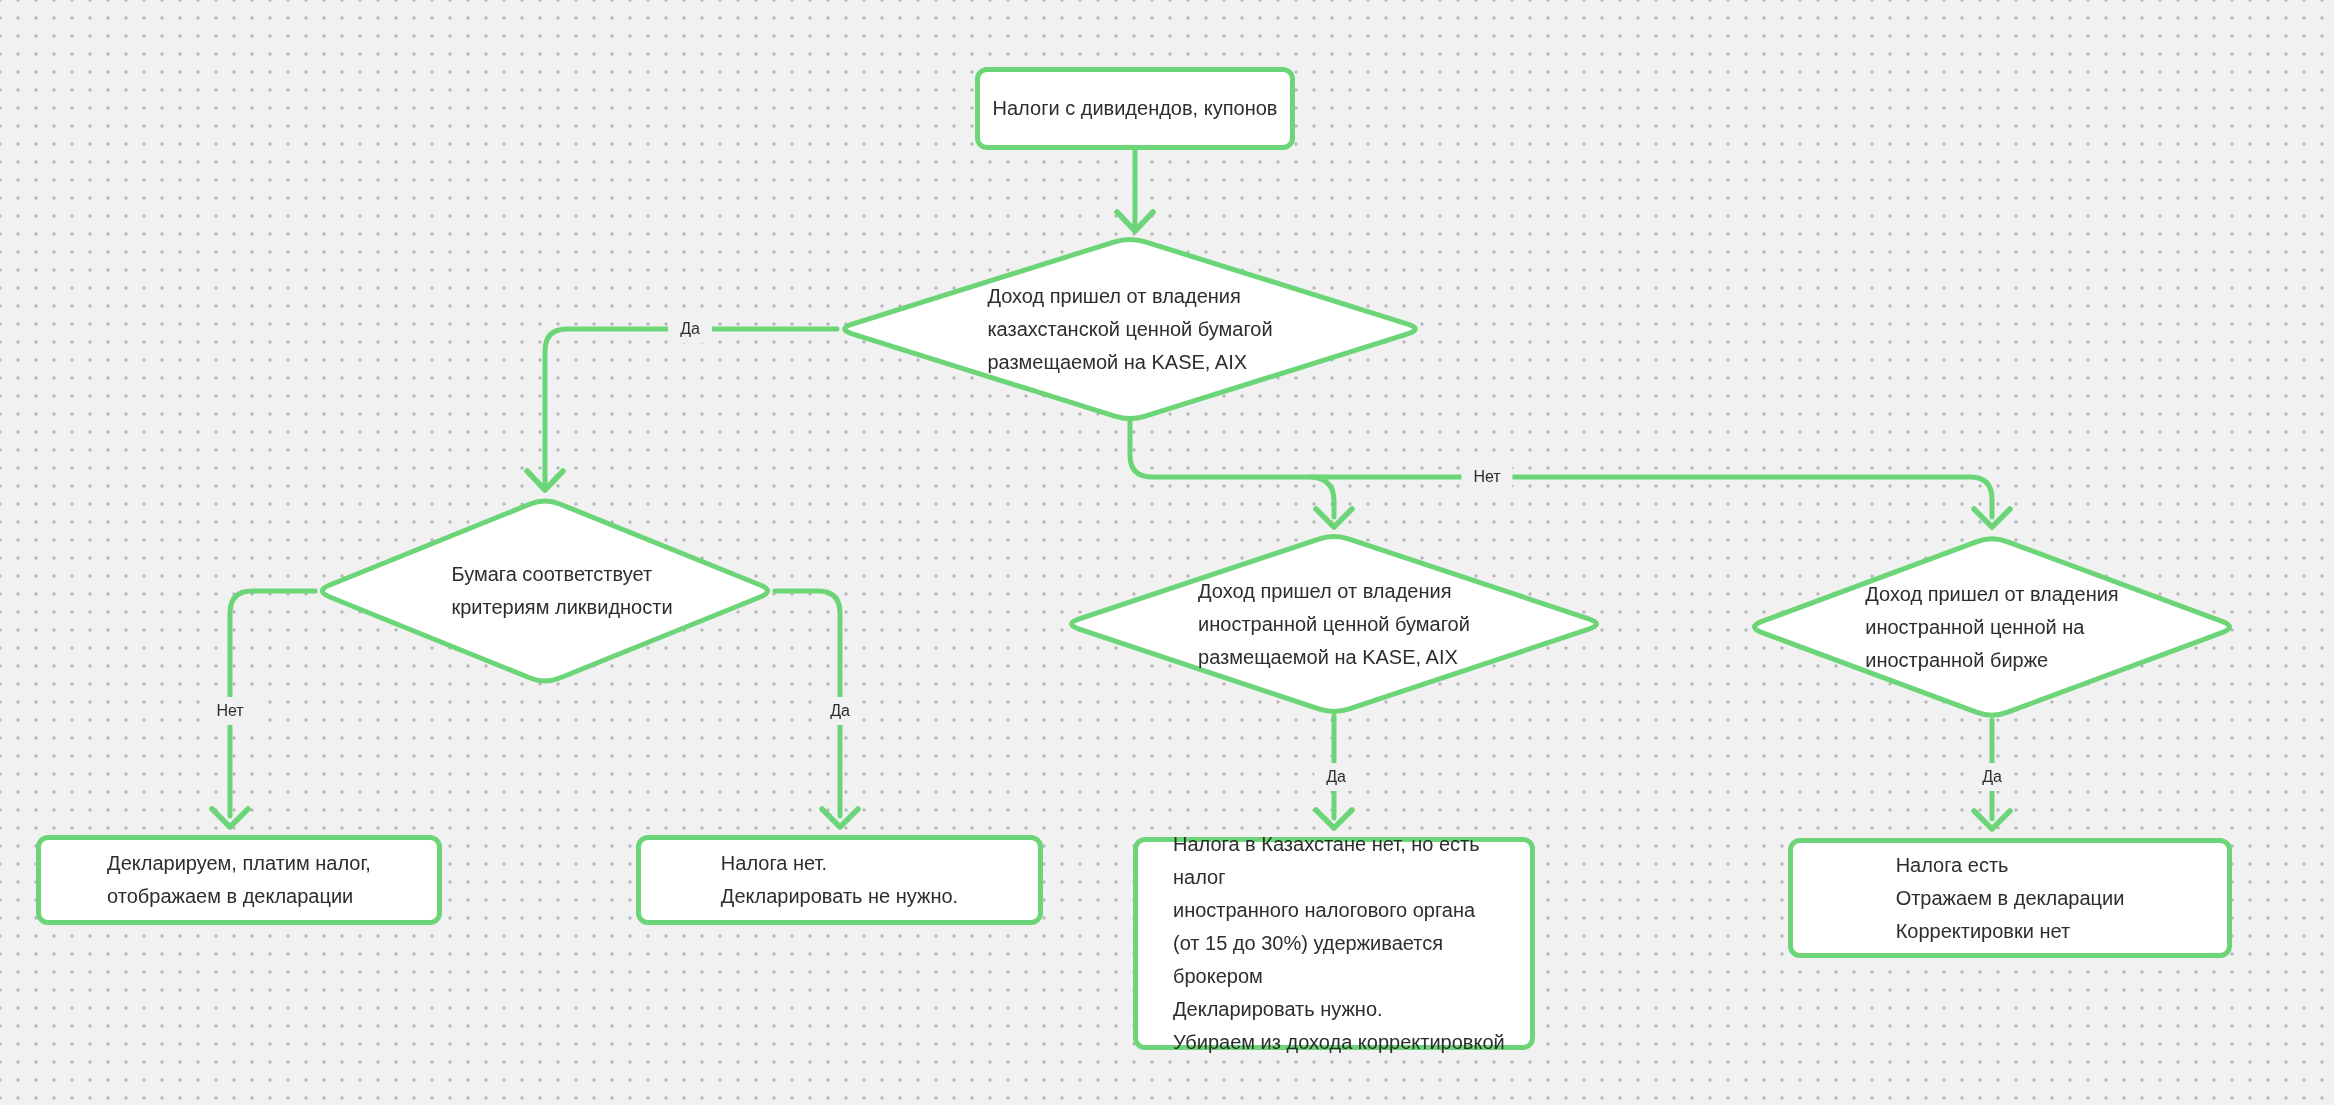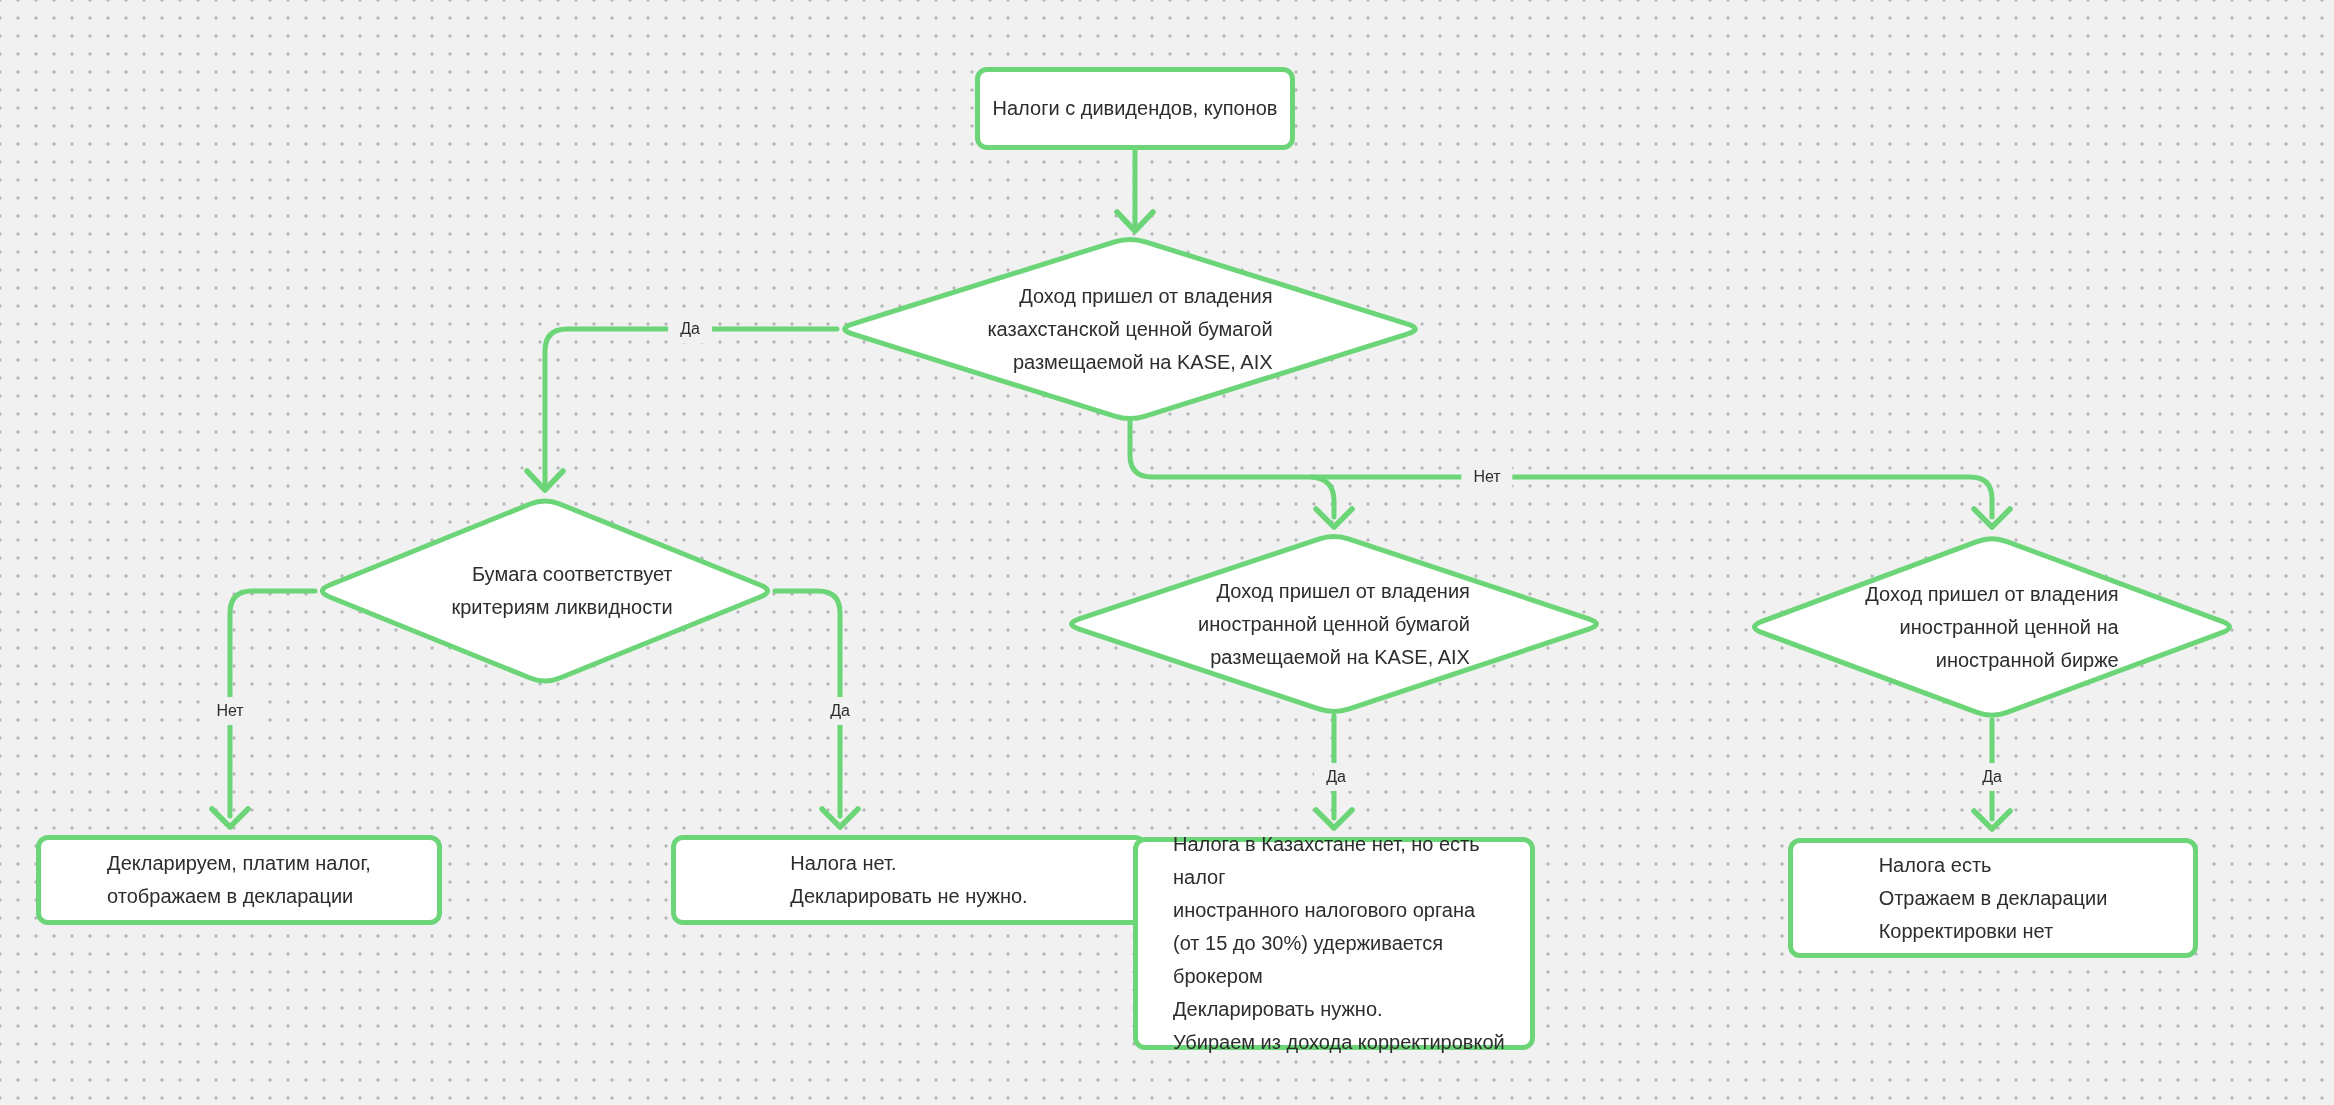--- a/index.html
+++ b/index.html
@@ -20,21 +20,21 @@
   svg .shape{fill:#ffffff;stroke:#6bd578;stroke-width:5;stroke-linejoin:round;}
   .node-box{
     position:absolute;box-sizing:border-box;
     background:#ffffff;border:5px solid #6bd578;border-radius:12px;
     display:flex;align-items:center;justify-content:center;
     text-align:left;font-size:20px;line-height:33px;
   }
   .node-text{white-space:pre-line;}
   .diamond-text{
     position:absolute;display:flex;align-items:center;justify-content:center;
-    text-align:right;font-size:20px;line-height:33px;white-space:pre-line;
+    text-align:left;font-size:20px;line-height:33px;white-space:pre-line;
     pointer-events:none;
   }
   .edge-label{
     position:absolute;transform:translate(-50%,-50%);
     background:#f1f1f2;padding:2px 12px;
     font-size:16px;line-height:24px;white-space:nowrap;
   }
 </style>
 </head>
 <body>
@@ -109,34 +109,34 @@
 
   <div class="diamond-text" style="left:1792px;top:578px;width:400px;height:99px;">Доход пришел от владения
 иностранной ценной на
 иностранной бирже</div>
 
   <div class="node-box" style="left:36px;top:835px;width:406px;height:90px;">
     <span class="node-text">Декларируем, платим налог,
 отображаем в декларации</span>
   </div>
 
-  <div class="node-box" style="left:636px;top:835px;width:476px;height:90px;margin-left:35px;">
+  <div class="node-box" style="left:636px;top:835px;width:407px;height:90px;">
     <span class="node-text">Налога нет.
 Декларировать не нужно.</span>
   </div>
 
   <div class="node-box" style="left:1133px;top:837px;width:402px;height:213px;padding-left:35px;">
     <span class="node-text">Налога в Казахстане нет, но есть налог
 иностранного налогового органа
 (от 15 до 30%) удерживается брокером
 Декларировать нужно.
 Убираем из дохода корректировкой</span>
   </div>
 
-  <div class="node-box" style="left:1788px;top:838px;width:410px;height:120px;">
+  <div class="node-box" style="left:1788px;top:838px;width:444px;height:120px;">
     <span class="node-text">Налога есть
 Отражаем в декларации
 Корректировки нет</span>
   </div>
 
   <div class="edge-label" style="left:690px;top:329px;">Да</div>
 
   <div class="edge-label" style="left:230px;top:711px;">Нет</div>
 
   <div class="edge-label" style="left:840px;top:711px;">Да</div>

